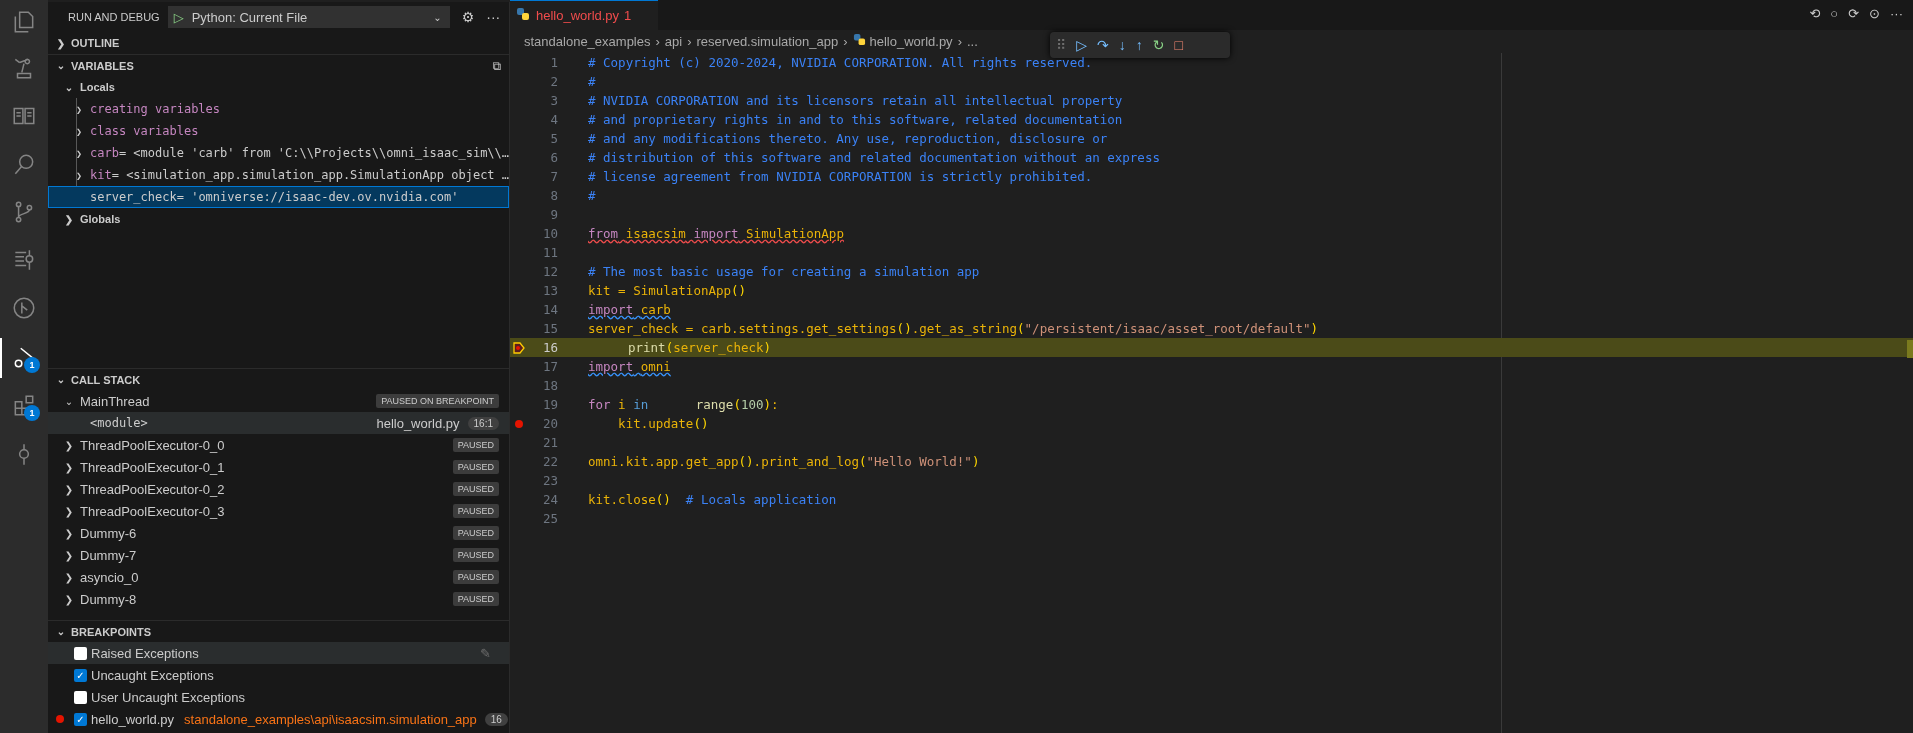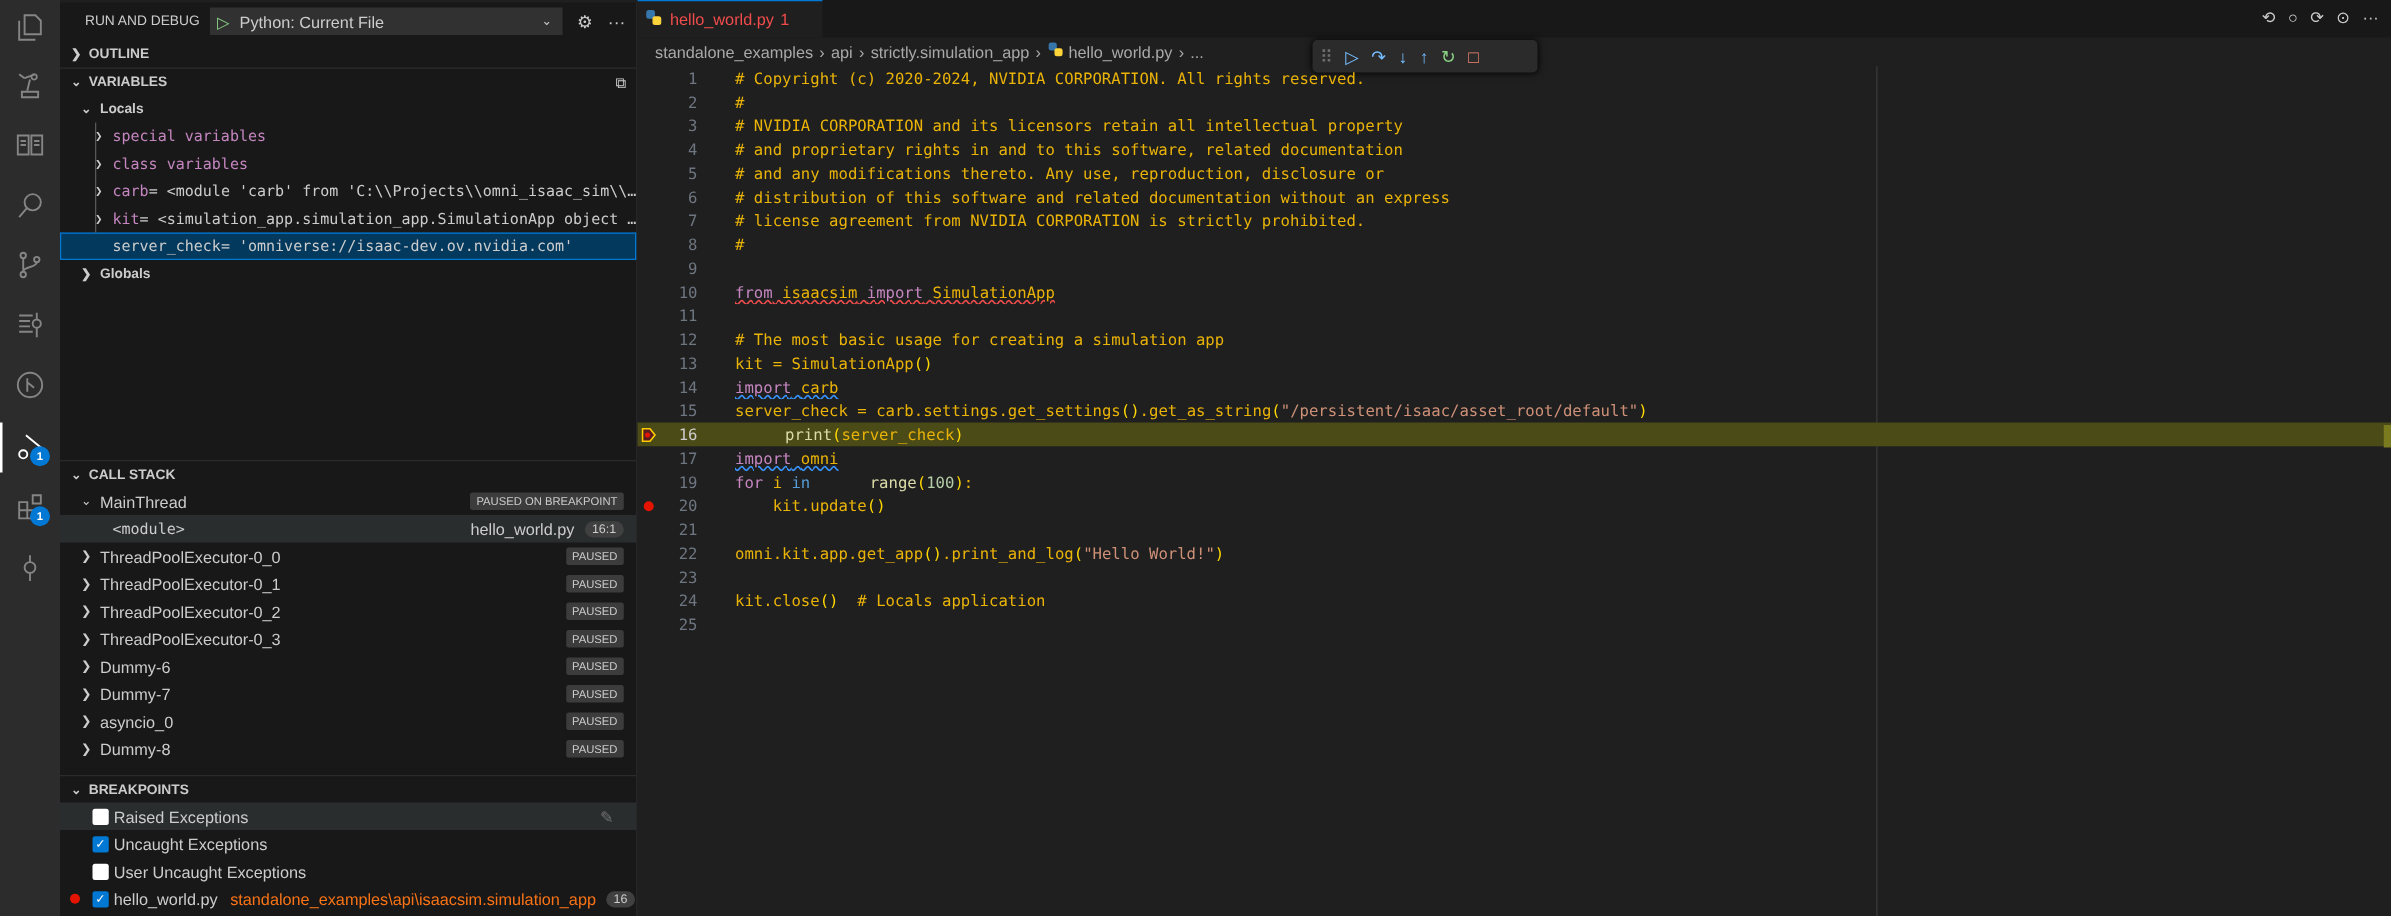--- a/index.html
+++ b/index.html
@@ -49,21 +49,21 @@
 .breadcrumb .sep{margin:0 5px;color:#a9a9a9;}
 .debug-toolbar{position:absolute;left:1050px;top:32px;height:26px;width:180px;background:#2b2b2b;border-radius:4px;box-shadow:0 0 6px #000;display:flex;align-items:center;padding:0 6px;gap:10px;font-size:14px;}
 .dt{color:#75beff;}
 .code{position:absolute;top:53px;left:510px;right:0;}
 .line{height:19px;display:flex;align-items:center;position:relative;font-family:"DejaVu Sans Mono","Liberation Mono",monospace;font-size:12.5px;white-space:pre;}
 .ln{width:48px;text-align:right;color:#6e7681;padding-right:0;flex:none;}
 .ln.cur{color:#cccccc;}
 .txt{margin-left:30px;}
 .line.hl{background:#4b4b18;}
 .gutter-mark{position:absolute;left:3px;width:12px;height:12px;}
-.c-com{color:#eab308;text-align:right;}
+.c-com{color:#3b82f6;text-align:right;}
 .c-kw{color:#c586c0;}
 .c-kw2{color:#569cd6;}
 .c-str{color:#ce9178;}
 .c-num{color:#b5cea8;}
 .c-fn{color:#dcdcaa;margin-left:40px;}
 .c-br{color:#ffd700;}
 .c-id{color:#eab308;}
 .squig-red{text-decoration:underline wavy #f14c4c;}
 .squig-blue{text-decoration:underline wavy #3794ff;}
 .ruler{position:absolute;top:53px;left:1501px;width:1px;height:680px;background:#3a3a3a;}
@@ -159,21 +159,21 @@
       <span>VARIABLES</span>
       <span class="right-ico">⧉</span>
     </div>
     <div class="row" style="padding-left:14px;font-weight:bold;font-size:11px">
       <span class="tw">⌄</span>
       <span>Locals</span>
     </div>
     <div style="position:relative">
       <div class="row mono" style="padding-left:24px">
         <span class="tw">❯</span>
-        <span class="var-name">special variables</span>
+        <span class="var-name">creating variables</span>
       </div>
       <div class="row mono" style="padding-left:24px">
         <span class="tw">❯</span>
         <span class="var-name">class variables</span>
       </div>
       <div class="row mono" style="padding-left:24px">
         <span class="tw">❯</span>
         <span class="var-name">carb</span>
         <span class="var-val"> = &lt;module 'carb' from 'C:\\Projects\\omni_isaac_sim\\…</span>
       </div>
@@ -303,21 +303,21 @@
       <span>○</span>
       <span>⟳</span>
       <span>⊙</span>
       <span>···</span>
     </div>
     <div class="breadcrumb">
       <span>standalone_examples</span>
         <span class="sep">›</span>
       <span>api</span>
         <span class="sep">›</span>
-      <span>strictly.simulation_app</span>
+      <span>reserved.simulation_app</span>
         <span class="sep">›</span>
       <span style="margin-right:4px"><svg width="13" height="13" viewBox="0 0 14 14">
             <rect x="1" y="1" width="7" height="7" rx="2" fill="#3776ab"></rect>
             <rect x="6" y="6" width="7" height="7" rx="2" fill="#ffd43b"></rect>
           </svg></span>
       <span>hello_world.py</span>
         <span class="sep">›</span>
       <span>...</span>
     </div>
   </div>
@@ -347,20 +347,21 @@
       <div class="line"><span class="ln">11</span><span class="txt"></span></div>
       <div class="line"><span class="ln">12</span><span class="txt"><span class="c-com"># The most basic usage for creating a simulation app</span></span></div>
       <div class="line"><span class="ln">13</span><span class="txt"><span class="c-id">kit</span><span class="c-id"> </span><span class="c-id">=</span><span class="c-id"> </span><span class="c-id">SimulationApp</span><span class="c-br">(</span><span class="c-br">)</span></span></div>
       <div class="line"><span class="ln">14</span><span class="txt"><span class="squig-blue"><span class="c-kw">import</span><span class="c-id"> </span><span class="c-id">carb</span></span></span></div>
       <div class="line"><span class="ln">15</span><span class="txt"><span class="c-id">server_check</span><span class="c-id"> </span><span class="c-id">=</span><span class="c-id"> </span><span class="c-id">carb</span><span class="c-id">.</span><span class="c-id">settings</span><span class="c-id">.</span><span class="c-id">get_settings</span><span class="c-br">(</span><span class="c-br">)</span><span class="c-id">.</span><span class="c-id">get_as_string</span><span class="c-br">(</span><span class="c-str">"/persistent/isaac/asset_root/default"</span><span class="c-br">)</span></span></div>
       <div class="line hl"><svg class="gutter-mark" viewBox="0 0 12 12">
           <path d="M1 1h6l4 5-4 5H1z" fill="#5a1d1d" stroke="#ffcc00" stroke-width="1.3"></path>
           <circle cx="5" cy="6" r="2" fill="#e51400"></circle>
         </svg><span class="ln cur">16</span><span class="txt"><span class="c-fn">print</span><span class="c-br">(</span><span class="c-id">server_check</span><span class="c-br">)</span></span></div>
       <div class="line"><span class="ln">17</span><span class="txt"><span class="squig-blue"><span class="c-kw">import</span><span class="c-id"> </span><span class="c-id">omni</span></span></span></div>
+      <div class="line"><span class="ln">18</span><span class="txt"></span></div>
       <div class="line"><span class="ln">19</span><span class="txt"><span class="c-kw">for</span><span class="c-id"> </span><span class="c-id">i</span><span class="c-id"> </span><span class="c-kw2">in</span><span class="c-id"> </span><span class="c-fn">range</span><span class="c-br">(</span><span class="c-num">100</span><span class="c-br">)</span><span class="c-id">:</span></span></div>
       <div class="line"><svg class="gutter-mark" viewBox="0 0 12 12">
           <circle cx="6" cy="6" r="4" fill="#e51400"></circle>
         </svg><span class="ln">20</span><span class="txt"><span class="c-id">    </span><span class="c-id">kit</span><span class="c-id">.</span><span class="c-id">update</span><span class="c-br">(</span><span class="c-br">)</span></span></div>
       <div class="line"><span class="ln">21</span><span class="txt"></span></div>
       <div class="line"><span class="ln">22</span><span class="txt"><span class="c-id">omni</span><span class="c-id">.</span><span class="c-id">kit</span><span class="c-id">.</span><span class="c-id">app</span><span class="c-id">.</span><span class="c-id">get_app</span><span class="c-br">(</span><span class="c-br">)</span><span class="c-id">.</span><span class="c-id">print_and_log</span><span class="c-br">(</span><span class="c-str">"Hello World!"</span><span class="c-br">)</span></span></div>
       <div class="line"><span class="ln">23</span><span class="txt"></span></div>
       <div class="line"><span class="ln">24</span><span class="txt"><span class="c-id">kit</span><span class="c-id">.</span><span class="c-id">close</span><span class="c-br">(</span><span class="c-br">)</span><span class="c-com">  # Locals application</span></span></div>
       <div class="line"><span class="ln">25</span><span class="txt"></span></div>
     </div>

